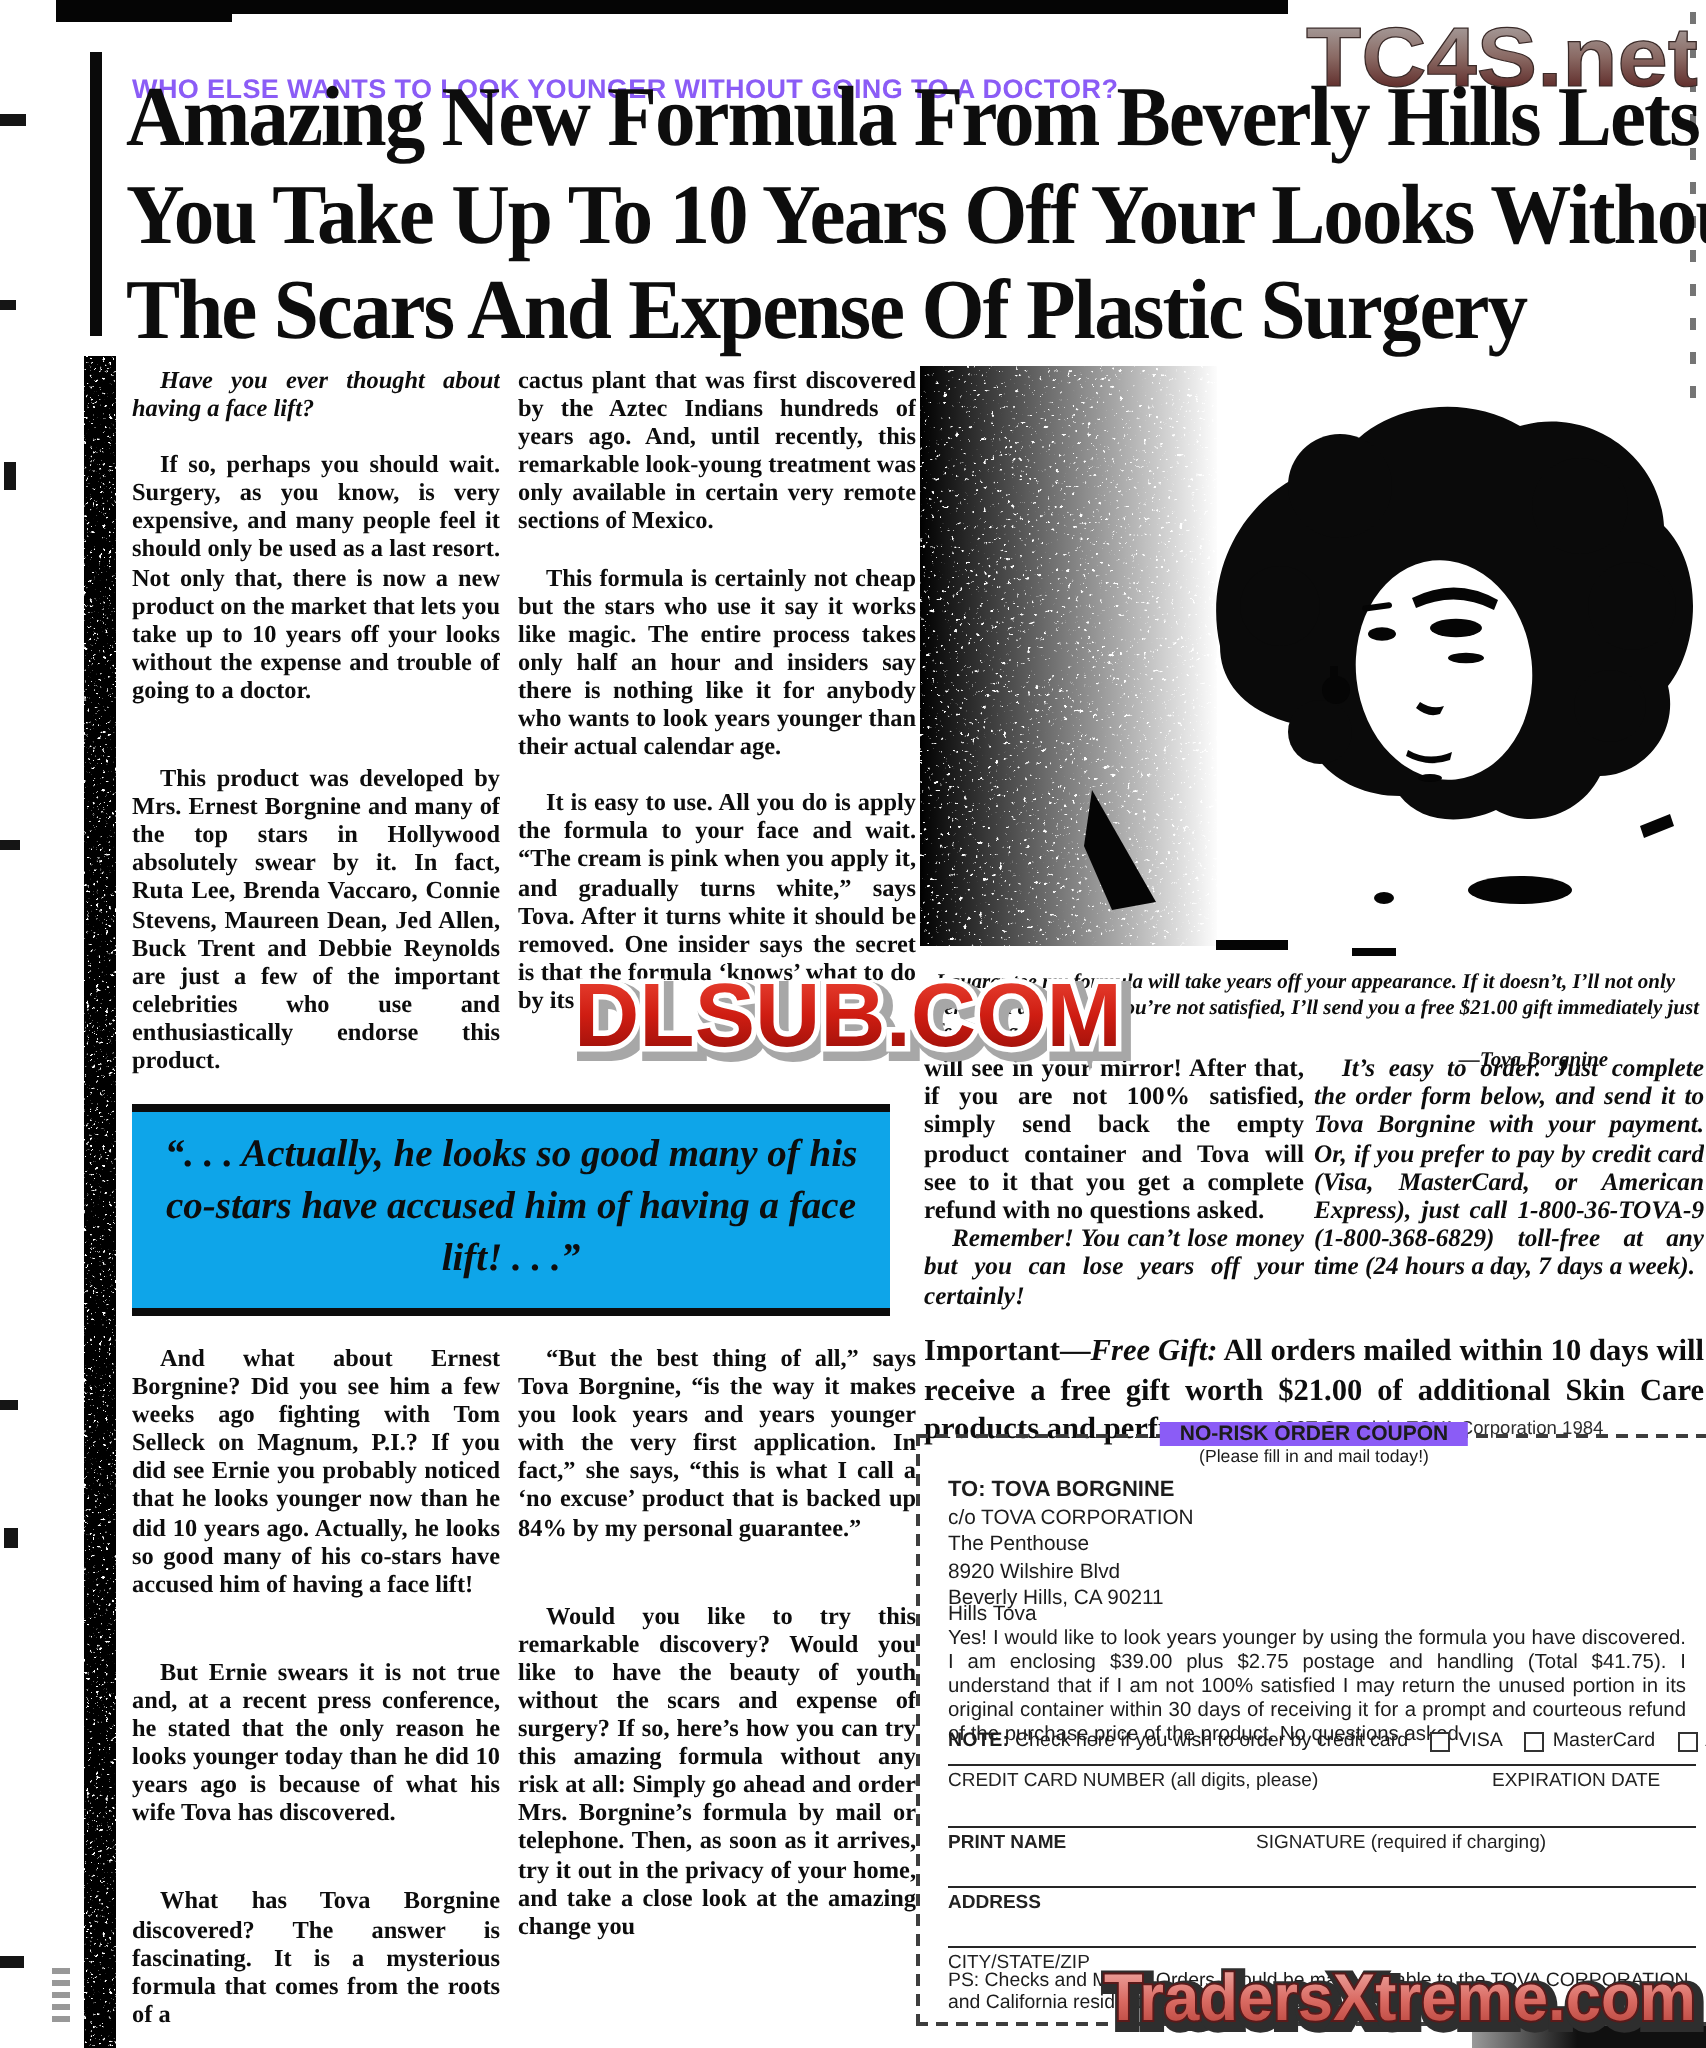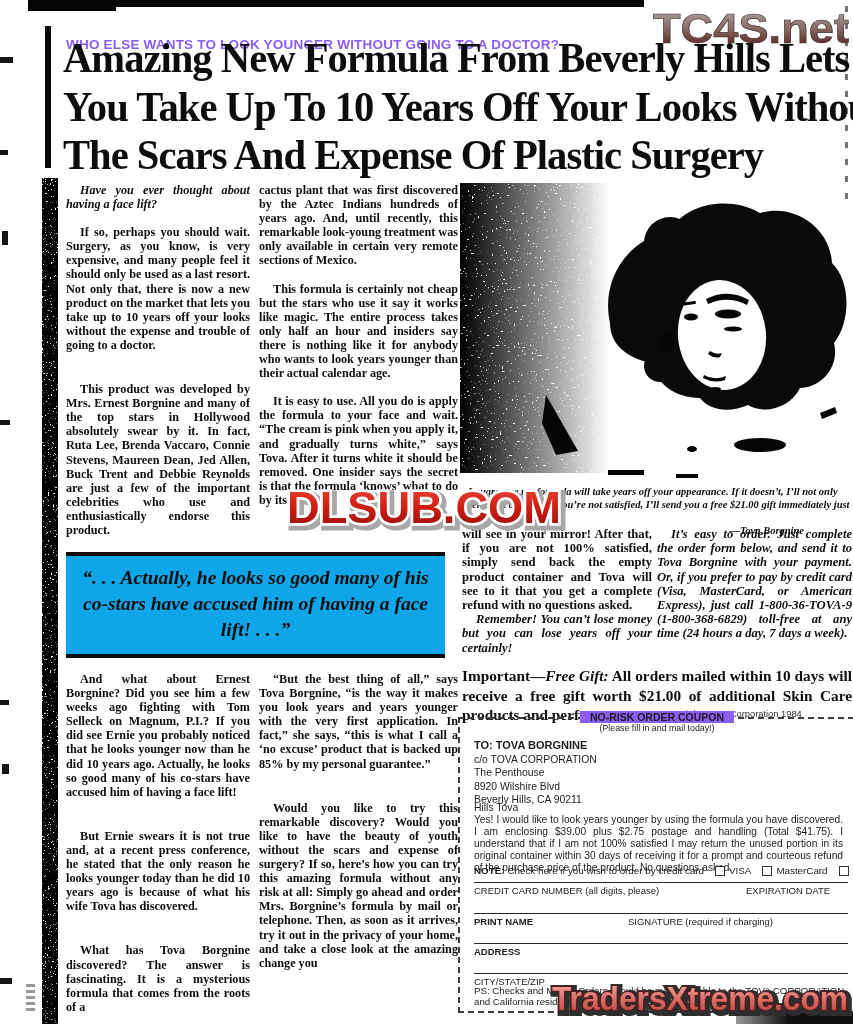--- a/index.html
+++ b/index.html
@@ -199,21 +199,21 @@
     <p>“. . . Actually, he looks so good many of his co-stars have accused him of having a face lift! . . .”</p>
   </div>
 
   <div class="abs art c1l">
     <p class="ind">And what about Ernest Borgnine? Did you see him a few weeks ago fighting with Tom Selleck on Magnum, P.I.? If you did see Ernie you probably noticed that he looks younger now than he did 10 years ago. Actually, he looks so good many of his co-stars have accused him of having a face lift!</p>
     <p class="biggap ind">But Ernie swears it is not true and, at a recent press conference, he stated that the only reason he looks younger today than he did 10 years ago is because of what his wife Tova has discovered.</p>
     <p class="biggap ind">What has Tova Borgnine discovered? The answer is fascinating. It is a mysterious formula that comes from the roots of a</p>
   </div>
 
   <div class="abs art c2l">
-    <p class="ind">“But the best thing of all,” says Tova Borgnine, “is the way it makes you look years and years younger with the very first application. In fact,” she says, “this is what I call a ‘no excuse’ product that is backed up 85% by my personal guarantee.”</p>
+    <p class="ind">“But the best thing of all,” says Tova Borgnine, “is the way it makes you look years and years younger with the very first application. In fact,” she says, “this is what I call a ‘no excuse’ product that is backed up 84% by my personal guarantee.”</p>
     <p class="biggap ind">Would you like to try this remarkable discovery? Would you like to have the beauty of youth without the scars and expense of surgery? If so, here’s how you can try this amazing formula without any risk at all: Simply go ahead and order Mrs. Borgnine’s formula by mail or telephone. Then, as soon as it arrives, try it out in the privacy of your home, and take a close look at the amazing change you</p>
   </div>
 
   <div class="abs art c3">
     <p>will see in your mirror! After that, if you are not 100% satisfied, simply send back the empty product container and Tova will see to it that you get a complete refund with no questions asked.</p>
     <p class="ital ind">Remember! You can’t lose money but you can lose years off your certainly!</p>
   </div>
   <div class="abs art c4">
     <p class="ital ind">It’s easy to order. Just complete the order form below, and send it to Tova Borgnine with your payment. Or, if you prefer to pay by credit card (Visa, MasterCard, or American Express), just call 1-800-36-TOVA-9 (1-800-368-6829) toll-free at any time (24 hours a day, 7 days a week).</p>
   </div>

